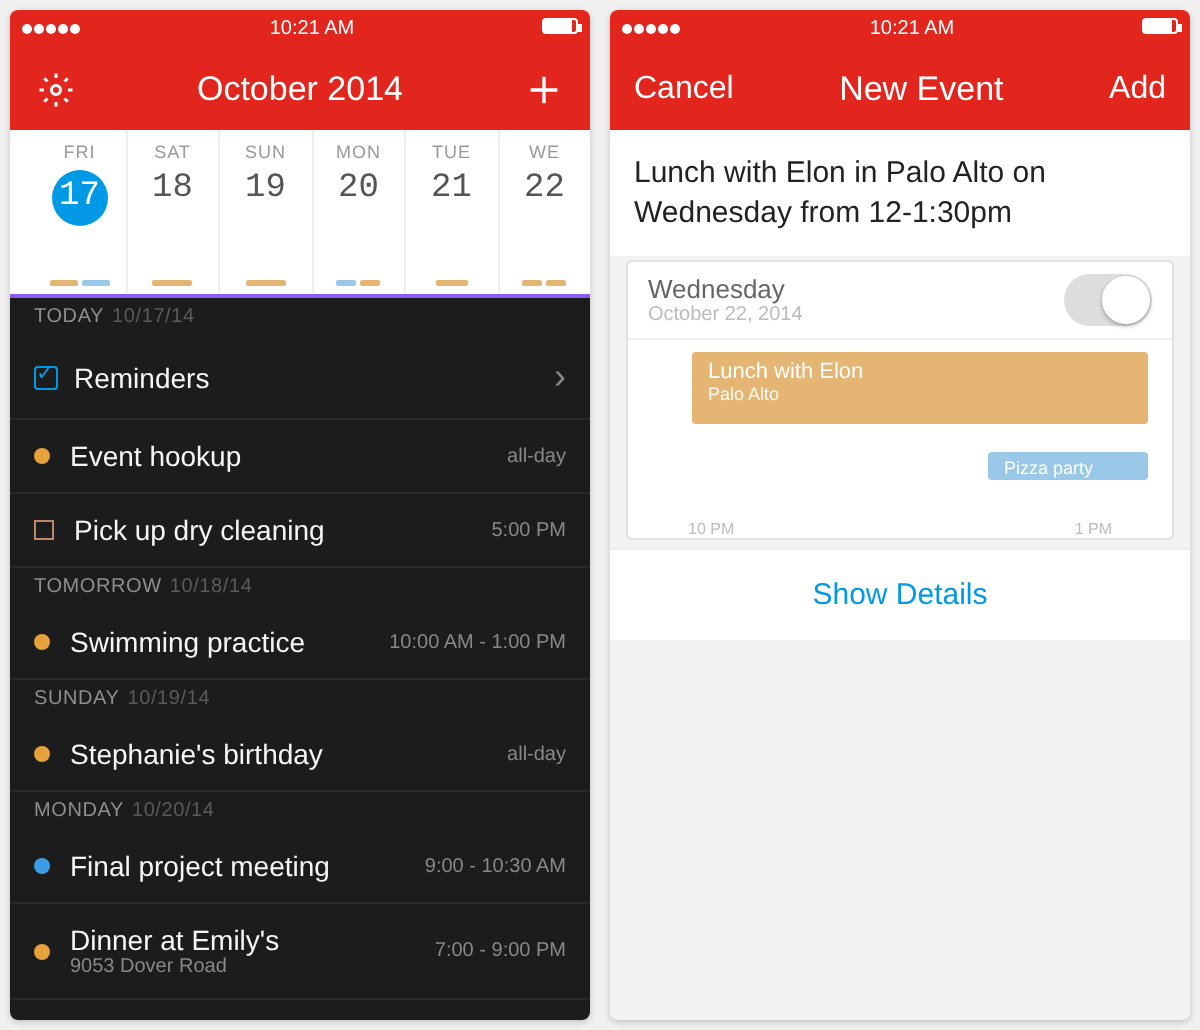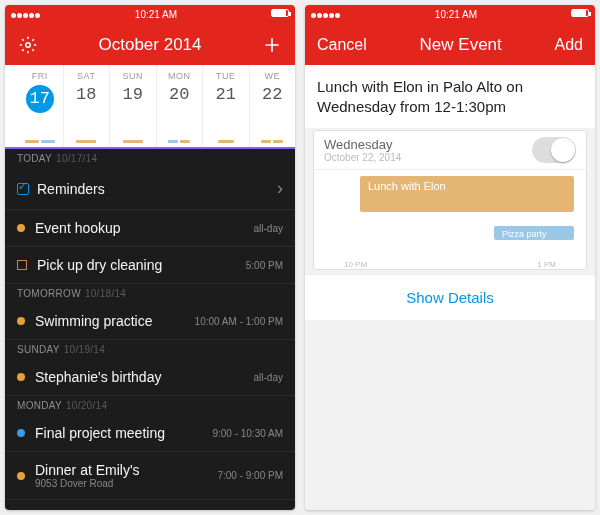--- a/index.html
+++ b/index.html
@@ -49,21 +49,21 @@
 
 .input-area { padding: 12px; font-size: 15px; color: #222; line-height: 1.3; font-weight: 400; }
 .card { margin: 2px 8px; background: #fff; border: 1px solid #e0e0e0; border-radius: 3px; }
 .card-hdr { display: flex; align-items: center; justify-content: space-between; padding: 6px 10px; }
 .card-hdr .d { font-size: 13px; color: #666; }
 .card-hdr .ds { font-size: 10px; color: #bbb; }
 .toggle { width: 44px; height: 26px; background: #ddd; border-radius: 13px; position: relative; }
 .toggle::after { content: ''; position: absolute; right: 1px; top: 1px; width: 24px; height: 24px; background: #fff; border-radius: 50%; box-shadow: 0 1px 2px rgba(0,0,0,.3); }
 .timeline { position: relative; height: 100px; border-top: 1px solid #eee; }
 .block { position: absolute; border-radius: 2px; padding: 4px 8px; font-size: 10px; color: #fff; }
-.block.main { background: #e5b673; top: 6px; left: 46px; right: 12px; height: 36px; }
+.block.main { background: #e5b673; top: 6px; left: 32px; right: 12px; height: 36px; }
 .block.main .t { font-weight: 500; font-size: 11px; }
 .block.main .s { font-size: 9px; opacity: .9; }
 .block.other { background: #9ac8e8; top: 56px; right: 12px; width: 80px; height: 14px; line-height: 8px; font-size: 9px; }
 .tlabels { position: absolute; bottom: 0; left: 0; right: 0; display: flex; font-size: 8px; color: #bbb; padding: 0 30px; justify-content: space-between; }
 .show-details { text-align: center; padding: 14px; color: #0099e5; font-size: 15px; border-top: 1px solid #eee; margin-top: 4px; background: #fff; }
 .phone2-body { flex: 1; background: #f2f2f2; }
 </style>
 </head>
 <body>
 
@@ -218,20 +218,21 @@
       <div class="card-hdr">
         <div>
           <div class="d">Wednesday</div>
           <div class="ds">October 22, 2014</div>
         </div>
         <div class="toggle"></div>
       </div>
       <div class="timeline">
         <div class="block main">
           <div class="t">Lunch with Elon</div>
+          <div class="s">Palo Alto</div>
         </div>
         <div class="block other">Pizza party</div>
         <div class="tlabels">
           <span>10 PM</span>
           <span>1 PM</span>
         </div>
       </div>
     </div>
     <div class="show-details">Show Details</div>
   </div>

